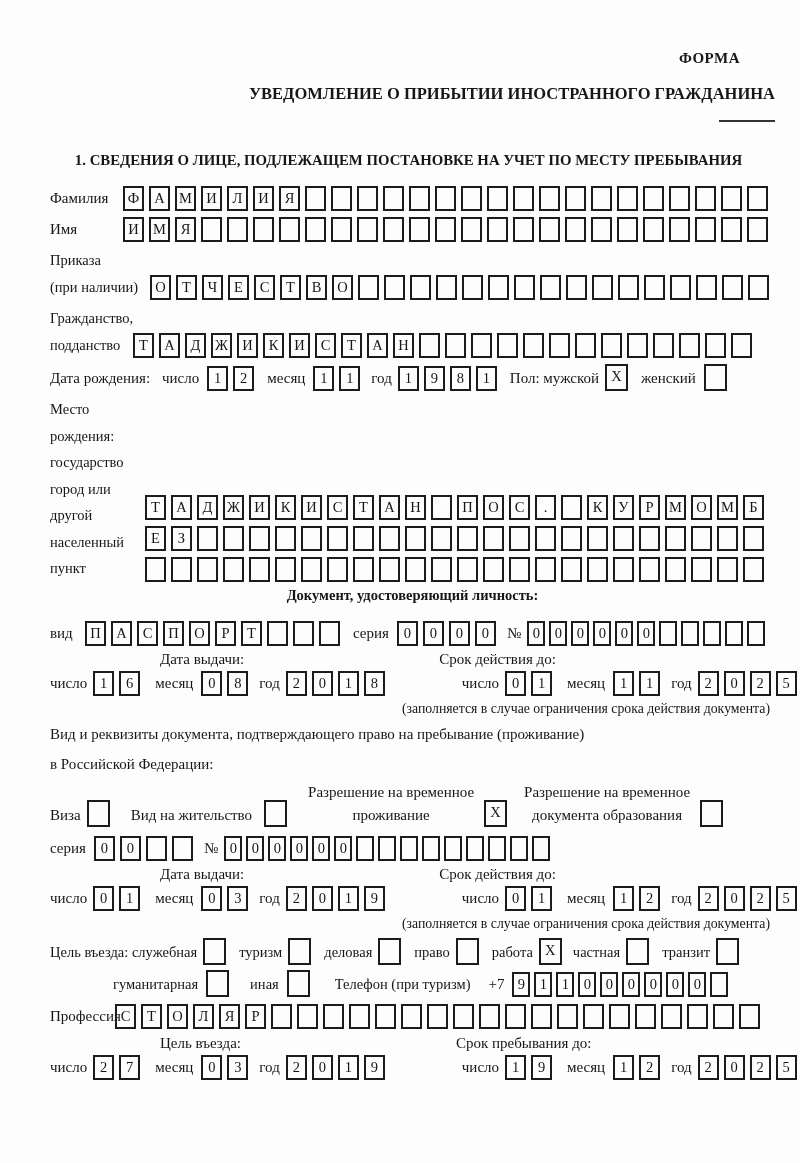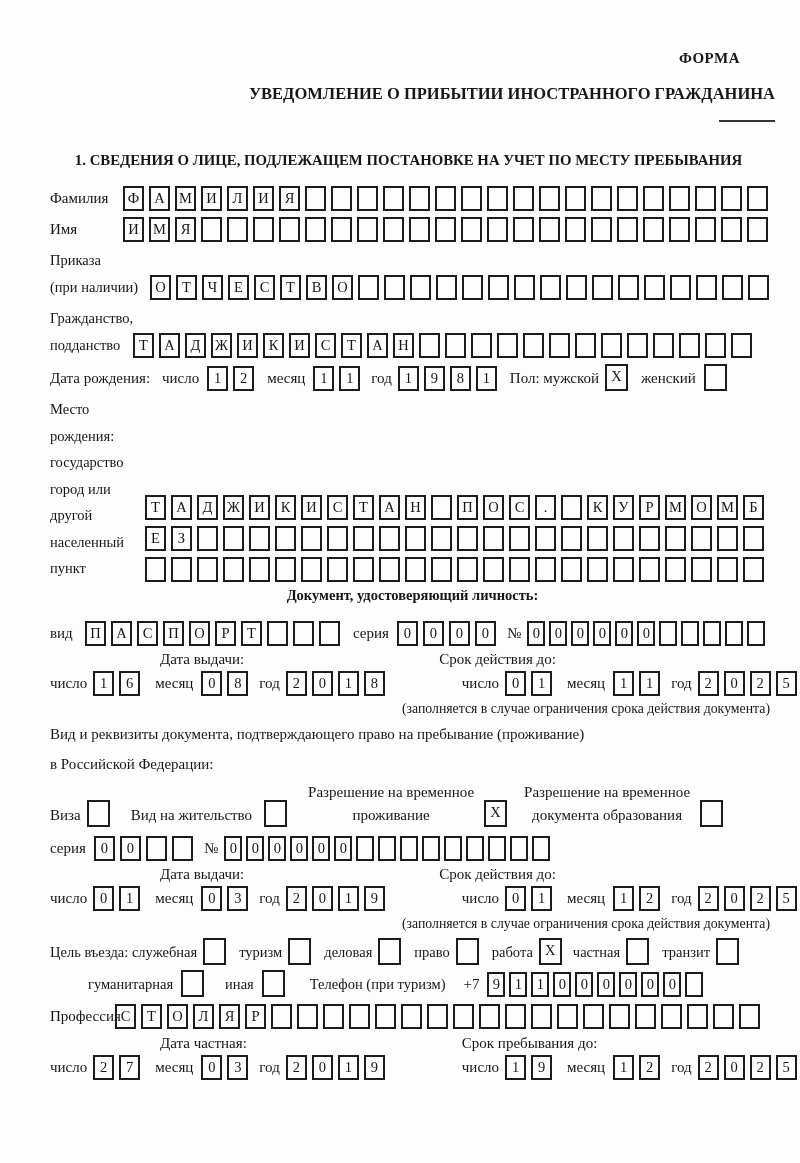--- a/index.html
+++ b/index.html
@@ -501,21 +501,21 @@
     <span class="boxes chk">
         <span class="cbox"></span>
       </span>
     <span class="lbl sm ml8 mr6">транзит</span>
     <span class="boxes chk">
         <span class="cbox"></span>
       </span>
   </div>
 
   <div class="frow" style="margin-top:4px">
-    <span class="lbl sm mr8" style="margin-left:38px">гуманитарная</span>
+    <span class="lbl sm mr8" style="margin-left:63px">гуманитарная</span>
     <span class="boxes chk">
         <span class="cbox"></span>
       </span>
     <span class="lbl sm ml16 mr8">иная</span>
     <span class="boxes chk">
         <span class="cbox"></span>
       </span>
     <span class="lbl sm ml20 mr8">Телефон (при туризм)</span>
     <span class="lbl ml10 mr8">+7</span>
     <span class="boxes tight">
@@ -557,21 +557,21 @@
         <span class="cbox"></span>
         <span class="cbox"></span>
         <span class="cbox"></span>
         <span class="cbox"></span>
         <span class="cbox"></span>
         <span class="cbox"></span>
       </span>
   </div>
 
   <div class="dhead" style="margin-top:6px">
-    <span style="margin-left:110px">Дата частная:</span>
+    <span style="margin-left:110px">Цель въезда:</span>
     <span style="margin-left:215px">Срок пребывания до:</span>
   </div>
 
   <div class="frow">
     <span class="lbl mr6">число</span>
     <span class="boxes">
         <span class="cbox">2</span>
         <span class="cbox">7</span>
       </span>
     <span class="lbl ml10 mr8">месяц</span>

